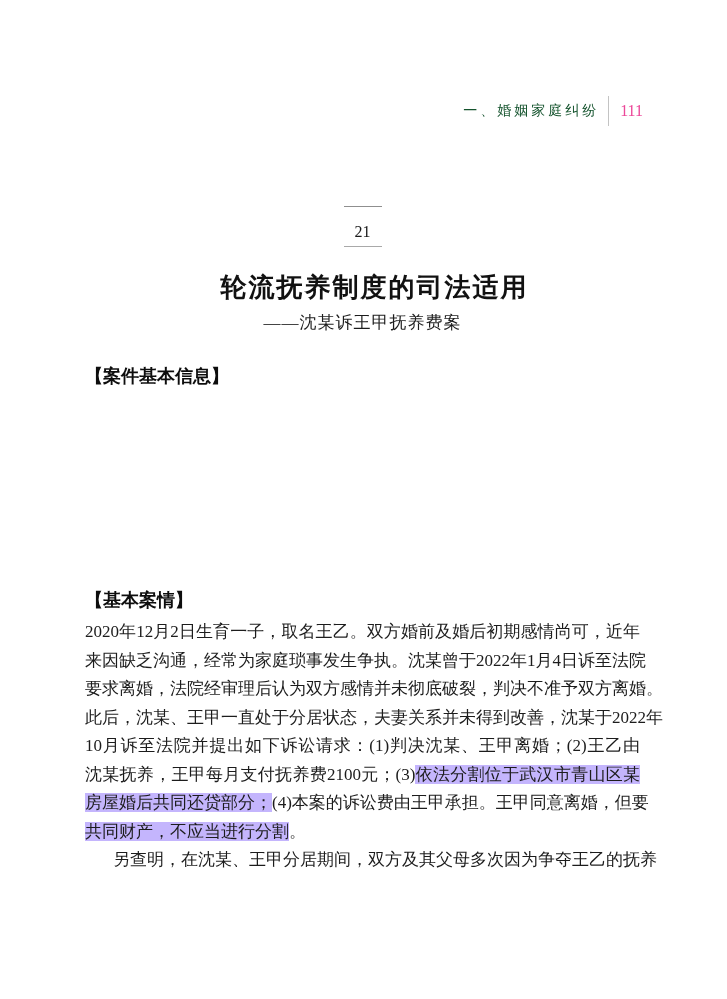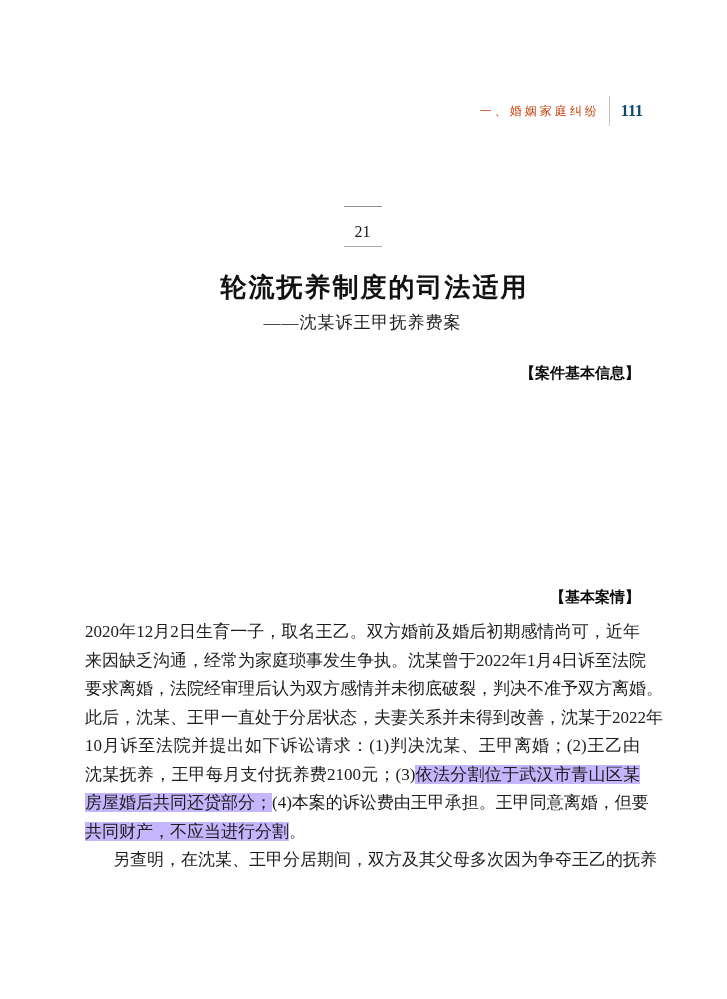--- a/index.html
+++ b/index.html
@@ -10,28 +10,28 @@
     color: #1d1d1d;
   }
   .page { position: relative; width: 727px; height: 999px; overflow: hidden; background: #ffffff; }
 
   
   .running-header {
     position: absolute; top: 96px; right: 84px;
     display: flex; align-items: center;
   }
   .running-header .chapter {
-    font-size: 12px; letter-spacing: 3px; color: #c2410c;
+    font-size: 14px; letter-spacing: 3px; color: #14532d;
   }
   .running-header .vrule {
     width: 1px; height: 30px; background: #c3c3c3;
     margin: 0 11px 0 9px; display: inline-block;
   }
   .running-header .pageno {
-    font-size: 16px; font-weight: 700; color: #0c4a6e;
+    font-size: 16px; font-weight: 400; color: #ec4899;
   }
 
   
   .case-no-wrap {
     position: absolute; top: 206px; left: 85px; width: 555px;
     text-align: center;
   }
   .case-no {
     display: inline-block;
     border-top: 1px solid #8f8f8f;
@@ -49,21 +49,21 @@
   }
   .case-subtitle {
     position: absolute; top: 311px; left: 85px; width: 555px;
     text-align: center; font-size: 17px; letter-spacing: 1px; color: #1c1c1c;
   }
 
   
   .sec-head {
     position: absolute; left: 85px; width: 555px;
     font-family: "Liberation Sans", "DejaVu Sans", sans-serif;
-    font-weight: 700; font-size: 15px; color: #0d0d0d; text-align: right;
+    font-weight: 700; font-size: 18px; color: #0d0d0d;
   }
   .info-head  { top: 364px; }
   .facts-head { top: 588px; }
 
   
   .info-lines {
     position: absolute; top: 396px; left: 85px; width: 555px;
   }
   .info-line { line-height: 29px; font-size: 16px; color: #1c1c1c; }
   .ind-num   { padding-left: 30px; }

